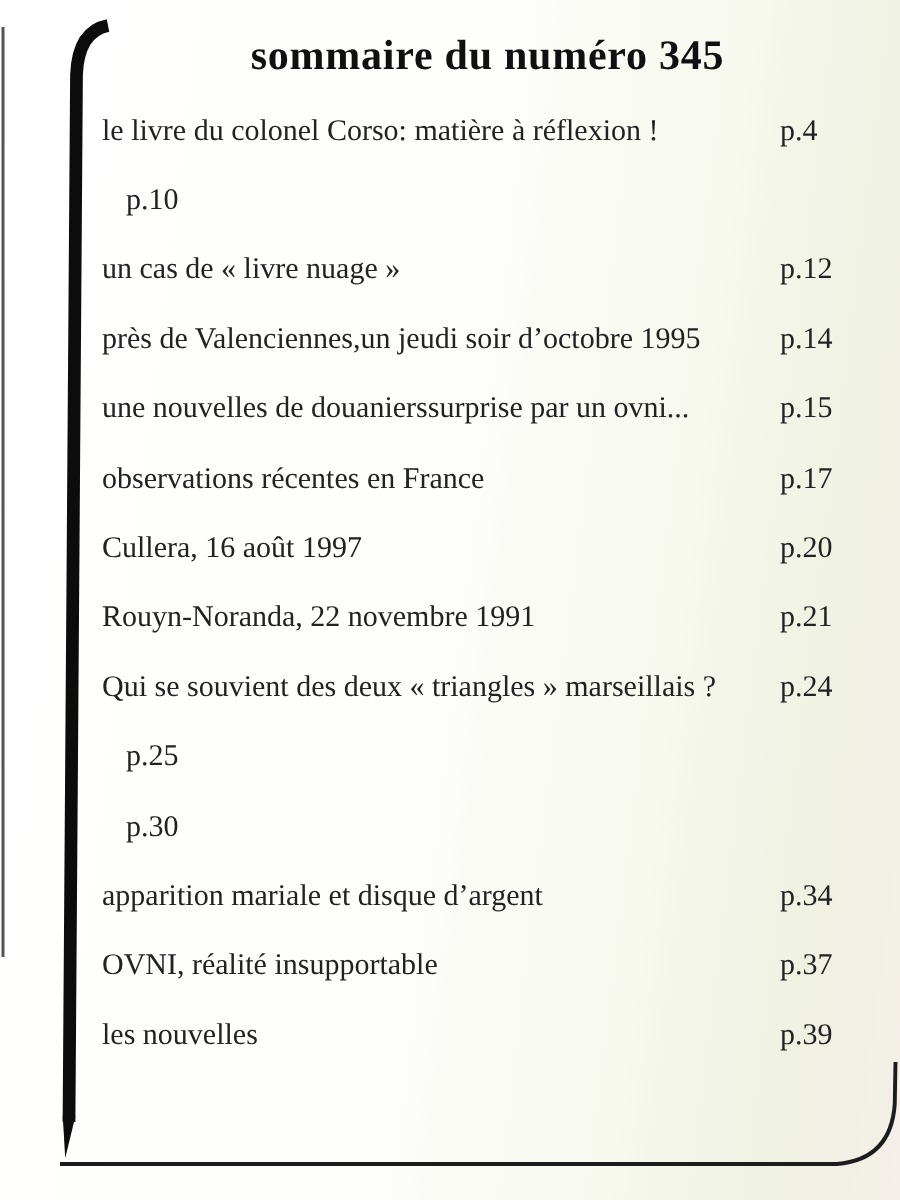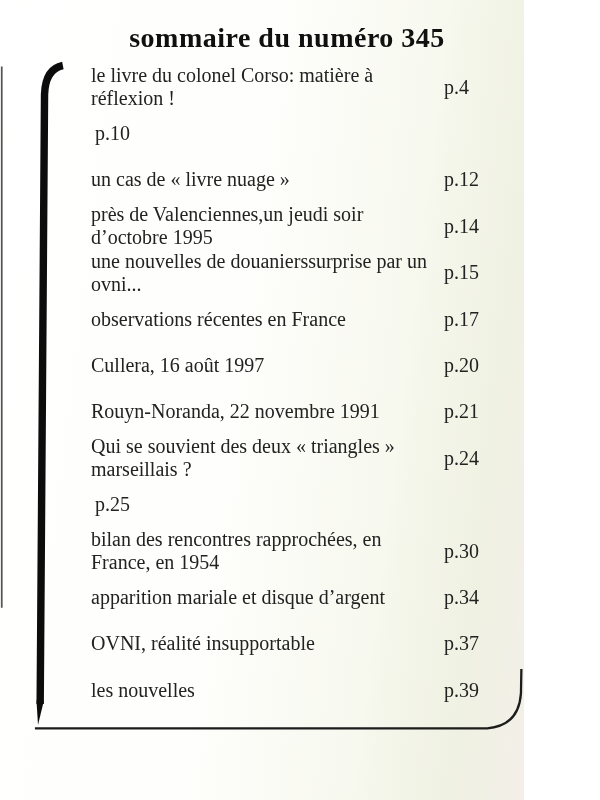--- a/index.html
+++ b/index.html
@@ -2,21 +2,21 @@
 <html><head>
 <meta charset="utf-8">
 <style>
   html, body {
     margin: 0;
     padding: 0;
     background: #ffffff;
   }
   .page {
     position: relative;
-    width: 524px;
+    width: 600px;
     height: 800px;
     overflow: hidden;
     background: linear-gradient(97deg,
       #ffffff 0%,
       #fefefc 45%,
       #f7f8ee 72%,
       #eff1e2 88%,
       #f4efe9 100%);
     font-family: "Liberation Serif", "DejaVu Serif", serif;
     color: #1e1e1e;
@@ -36,38 +36,38 @@
     text-align: center;
     transform: translateX(25px);
     font-size: 28px;
     font-weight: bold;
     letter-spacing: 0.5px;
     color: #101010;
   }
   .toc {
     position: absolute;
     top: 64px;
-    left: 91px;
+    left: 68px;
     right: 18px;
   }
   .toc-row {
     display: flex;
     align-items: center;
     height: 46.4px;
   }
   .toc-label {
     flex: 1;
     font-size: 20px;
     white-space: pre-wrap;
     color: #222222;
   }
   .toc-page {
     flex: none;
     width: 62px;
-    margin-left: 4px;
+    margin-left: 16px;
     font-size: 20px;
     text-align: left;
     color: #222222;
   }
 </style>
 </head>
 <body>
 
 <div class="page">
 
@@ -117,21 +117,20 @@
       <span class="toc-page">p.21</span>
     </div>
     <div class="toc-row">
       <span class="toc-label">Qui se souvient des deux « triangles » marseillais ?</span>
       <span class="toc-page">p.24</span>
     </div>
     <div class="toc-row">
       <span class="toc-page">p.25</span>
     </div>
     <div class="toc-row">
-      <span class="toc-label">bilan des rencontres rapprochées, en France, en 1954</span>
       <span class="toc-page">p.30</span>
     </div>
     <div class="toc-row">
       <span class="toc-label">apparition mariale et disque d’argent</span>
       <span class="toc-page">p.34</span>
     </div>
     <div class="toc-row">
       <span class="toc-label">OVNI, réalité insupportable</span>
       <span class="toc-page">p.37</span>
     </div>

